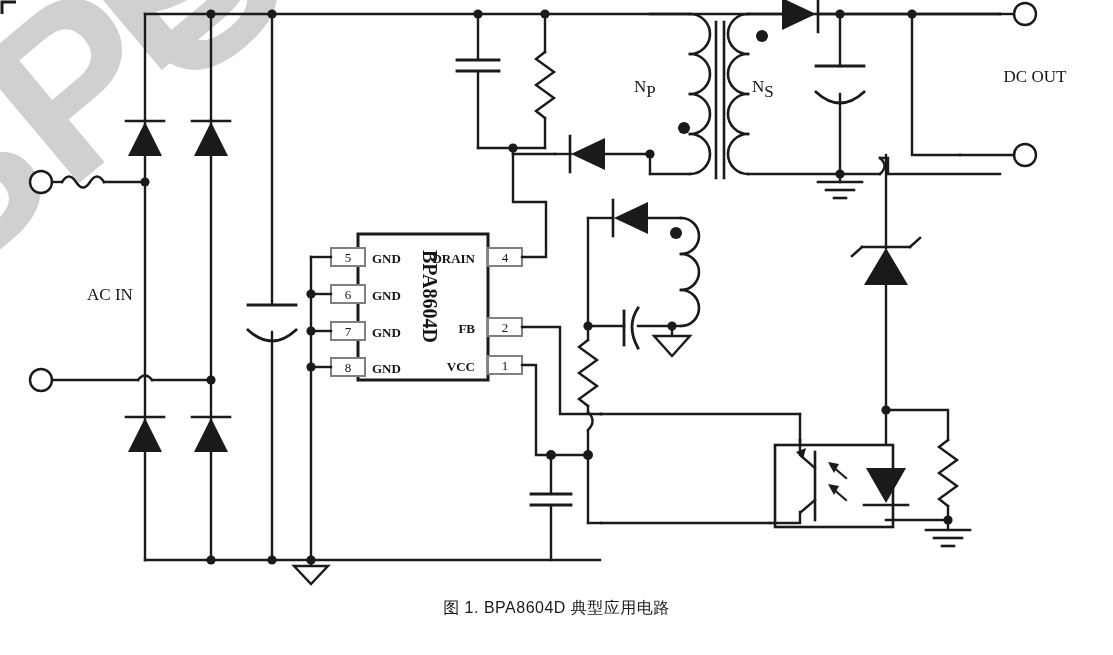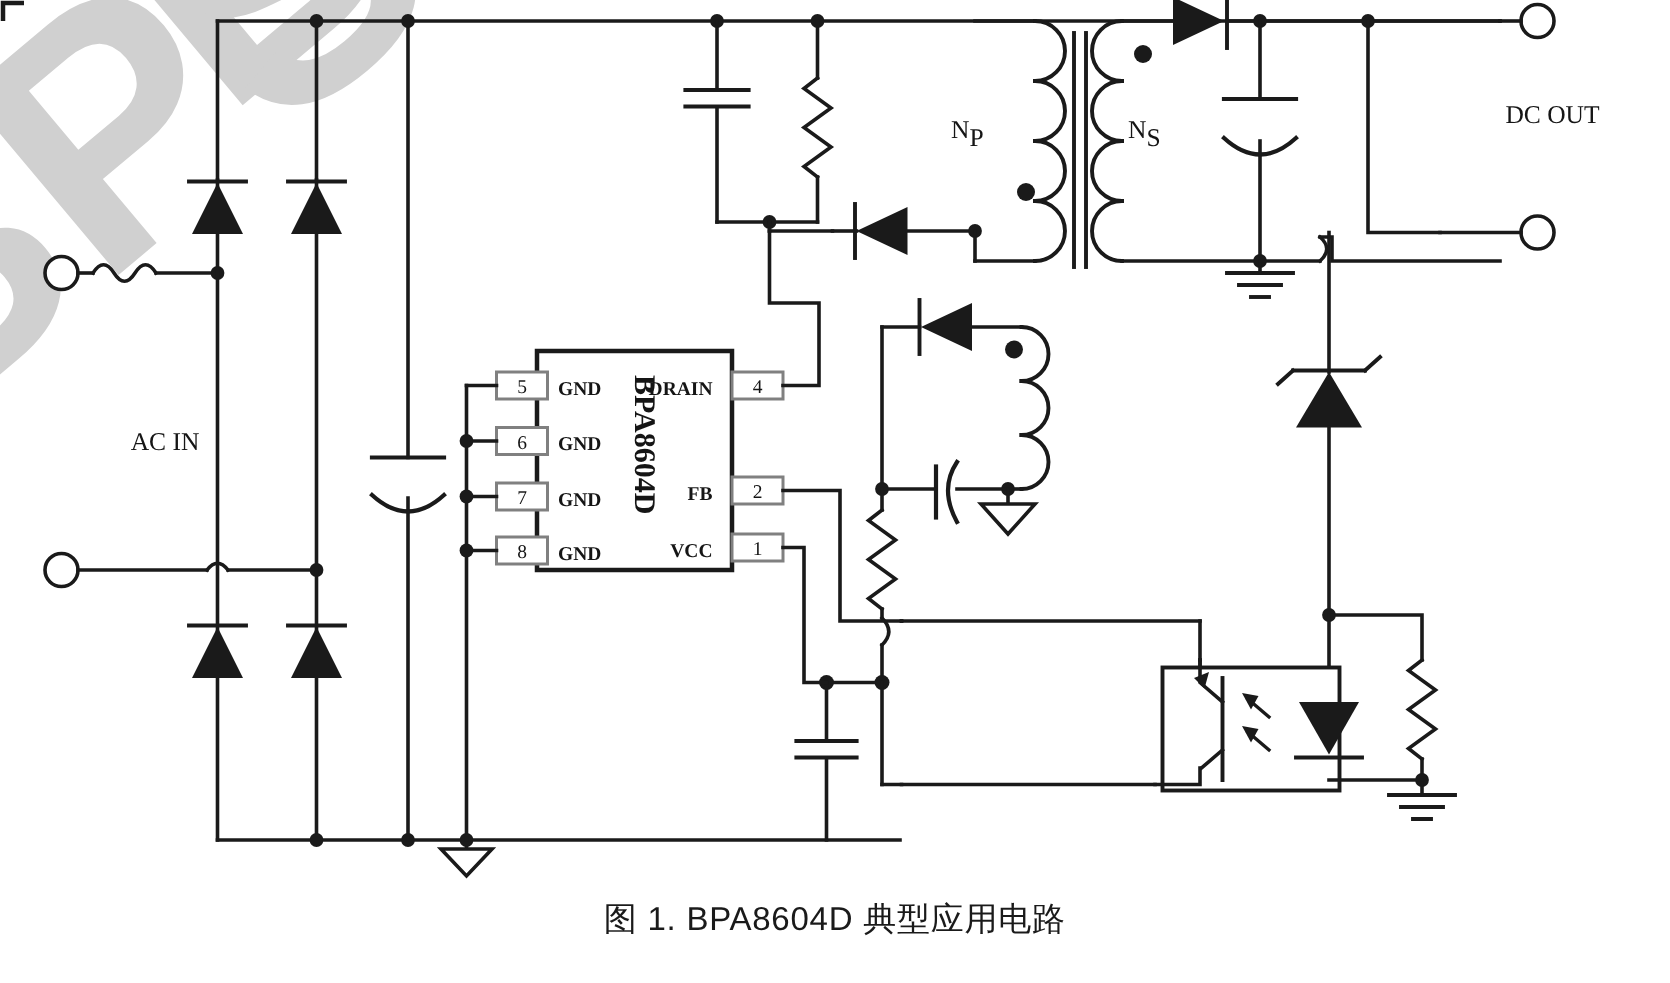--- a/index.html
+++ b/index.html
@@ -10,21 +10,21 @@
   }
   #diagram-root{position:absolute;left:0;top:0;width:1113px;height:655px;}
   svg.schematic{position:absolute;left:0;top:0;width:1113px;height:655px;display:block;}
   .wm{
     position:absolute;left:0;top:0;width:1113px;height:655px;
     pointer-events:none;
   }
   .caption{
     position:absolute;left:0;top:598px;width:1113px;text-align:center;
     font-family:"Liberation Sans", sans-serif;
-    font-size:22px;color:#1a1a1a;letter-spacing:0.5px;
+    font-size:16px;color:#1a1a1a;letter-spacing:0.5px;
   }
   text.lbl{
     font-family:"Liberation Serif", serif;
     font-size:17px; fill:#151515;
   }
   text.pin{
     font-family:"Liberation Serif", serif;
     font-size:13px; fill:#151515; font-weight:bold;
   }
   text.pinnum{

